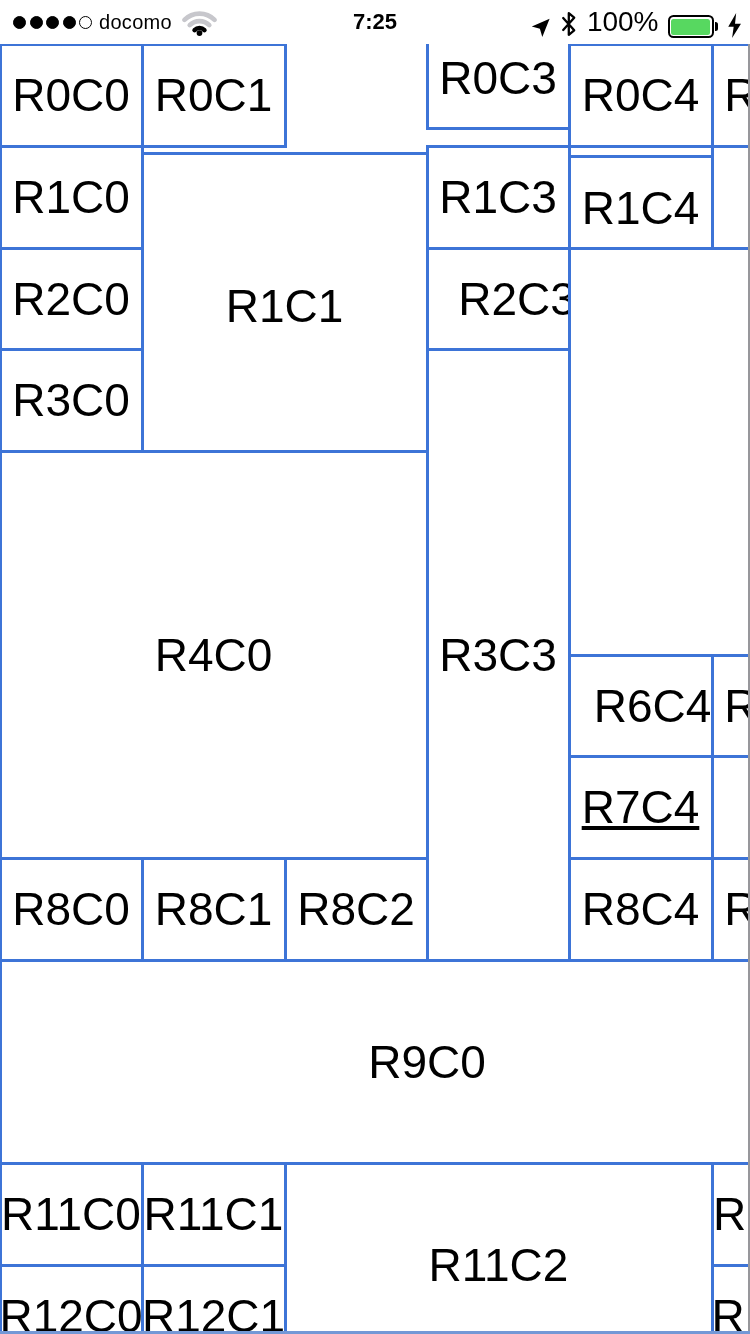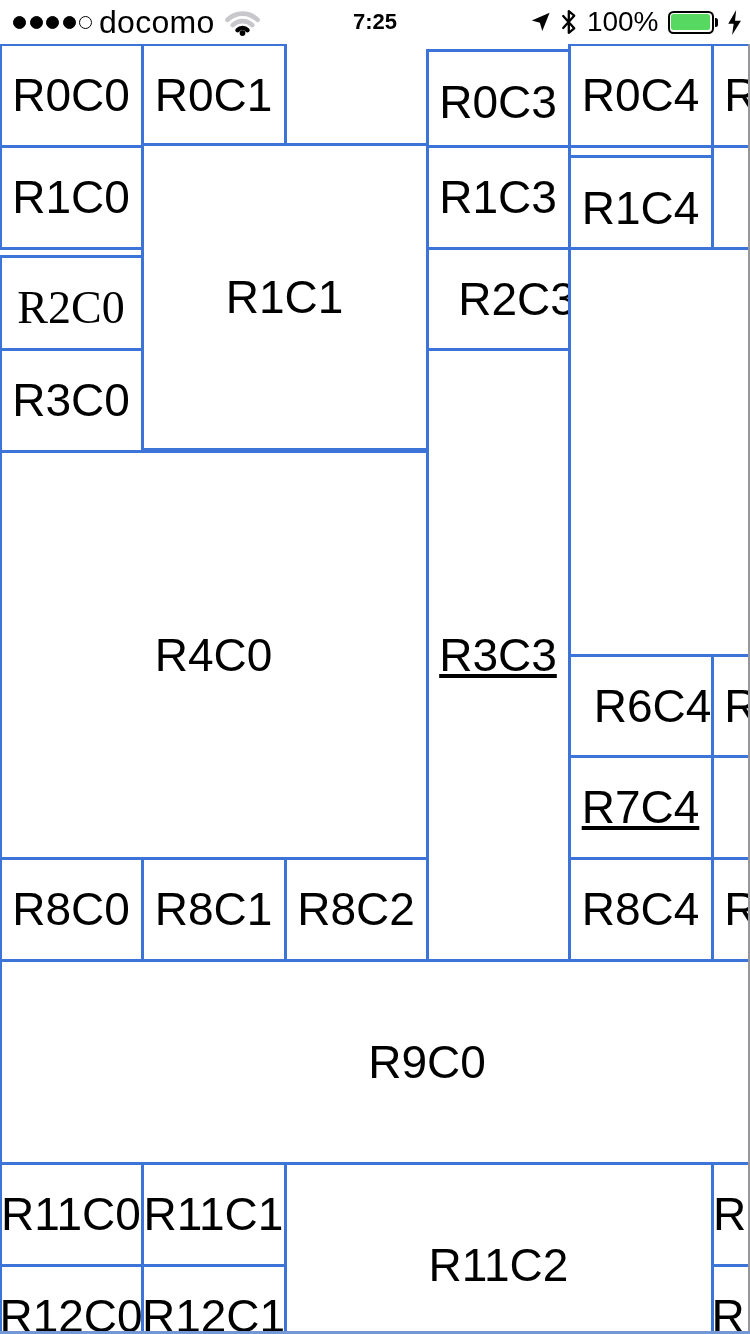--- a/index.html
+++ b/index.html
@@ -6,24 +6,24 @@
   .screen{position:relative;width:750px;height:1334px;overflow:hidden;background:#fff;
           font-family:"Liberation Sans",sans-serif;-webkit-font-smoothing:antialiased;}
 
   
   .status-bar{position:absolute;left:0;top:0;width:750px;height:44px;background:#fff;
               display:flex;align-items:center;z-index:60;}
   .sb-left{display:flex;align-items:center;padding-left:13px;}
   .dots{display:flex;align-items:center;gap:3.5px;margin-right:7px;}
   .dot{width:13px;height:13px;border-radius:50%;border:1.7px solid #000;box-sizing:border-box;background:transparent;}
   .dot.filled{background:#000;}
-  .carrier{font-size:32px;color:#000;margin-right:9px;letter-spacing:0.3px;}
+  .carrier{font-size:20px;color:#000;margin-right:9px;letter-spacing:0.3px;}
   .clock{position:absolute;left:0;right:0;top:0;height:44px;display:flex;align-items:center;
          justify-content:center;font-size:22px;font-weight:600;color:#000;pointer-events:none;}
-  .sb-right{margin-left:auto;display:flex;align-items:center;gap:9px;padding-right:8px;}
+  .sb-right{margin-left:auto;display:flex;align-items:flex-end;gap:9px;padding-right:8px;}
   .pct{font-size:28px;color:#000;}
   .bat-body{position:relative;width:46px;height:23px;border:2px solid #000;border-radius:5.5px;box-sizing:border-box;}
   .bat-fill{position:absolute;left:1.5px;top:1.5px;right:1.5px;bottom:1.5px;background:#57d860;border-radius:2.5px;}
   .bat-nub{width:3px;height:9px;background:#000;border-radius:0 2.5px 2.5px 0;margin-left:1.5px;}
   .bat-wrap{display:flex;align-items:center;}
 
   
   .grid{position:absolute;left:0;top:0;width:750px;height:1334px;}
   .cell{position:absolute;box-sizing:border-box;border:3px solid #3d74d7;background:#fff;
         display:flex;align-items:center;justify-content:center;}
@@ -78,57 +78,57 @@
     </div>
   </div>
 
   <div class="grid" id="grid">
       <div class="cell" style="left: -1.5px; top: 42.5px; width: 145px; height: 105px;">
         <span>R0C0</span>
       </div>
       <div class="cell" style="left: 140.5px; top: 42.5px; width: 146px; height: 105px;">
         <span>R0C1</span>
       </div>
-      <div class="cell" style="left: 425.5px; top: 49px; width: 145px; height: 105px;">
+      <div class="cell" style="left: 425.5px; top: 25px; width: 145px; height: 105px;">
         <span>R0C3</span>
       </div>
       <div class="cell" style="left: 567.5px; top: 42.5px; width: 146px; height: 105px;">
         <span>R0C4</span>
       </div>
       <div class="cell" style="left: 710.5px; top: 42.5px; width: 145px; height: 105px;">
         <span>R0C5</span>
       </div>
       <div class="cell" style="left: -1.5px; top: 144.5px; width: 145px; height: 105px;">
         <span>R1C0</span>
       </div>
-      <div class="cell" style="left: 140.5px; top: 143px; width: 288px; height: 308px;">
+      <div class="cell" style="left: 140.5px; top: 152px; width: 288px; height: 308px;">
         <span>R1C1</span>
       </div>
       <div class="cell" style="left: 425.5px; top: 144.5px; width: 145px; height: 105px; align-items: center;">
         <span>R1C3</span>
       </div>
       <div class="cell" style="left: 567.5px; top: 155px; width: 146px; height: 105px;">
         <span>R1C4</span>
       </div>
       <div class="cell" style="left: 710.5px; top: 144.5px; width: 287px; height: 105px;">
         <span></span>
       </div>
-      <div class="cell" style="left: -1.5px; top: 255px; width: 145px; height: 104px; font-family: Liberation Serif, serif;">
+      <div class="cell" style="left: -1.5px; top: 247px; width: 145px; height: 104px;">
         <span>R2C0</span>
       </div>
       <div class="cell" style="left: 425.5px; top: 246.5px; width: 145px; height: 104px; padding-left: 38px;">
         <span>R2C3</span>
       </div>
       <div class="cell" style="left: 567.5px; top: 246.5px; width: 572px; height: 410px;">
         <span></span>
       </div>
       <div class="cell" style="left: -1.5px; top: 347.5px; width: 145px; height: 105px;">
         <span>R3C0</span>
       </div>
-      <div class="cell" style="left: 425.5px; top: 347.5px; width: 145px; height: 614px; text-decoration: underline;">
+      <div class="cell" style="left: 425.5px; top: 347.5px; width: 145px; height: 614px;">
         <span>R3C3</span>
       </div>
       <div class="cell" style="left: -1.5px; top: 449.5px; width: 430px; height: 410px;">
         <span>R4C0</span>
       </div>
       <div class="cell" style="left: 567.5px; top: 653.5px; width: 170px; height: 104px;">
         <span>R6C4</span>
       </div>
       <div class="cell" style="left: 710.5px; top: 653.5px; width: 145px; height: 104px;">
         <span>R6C5</span>

